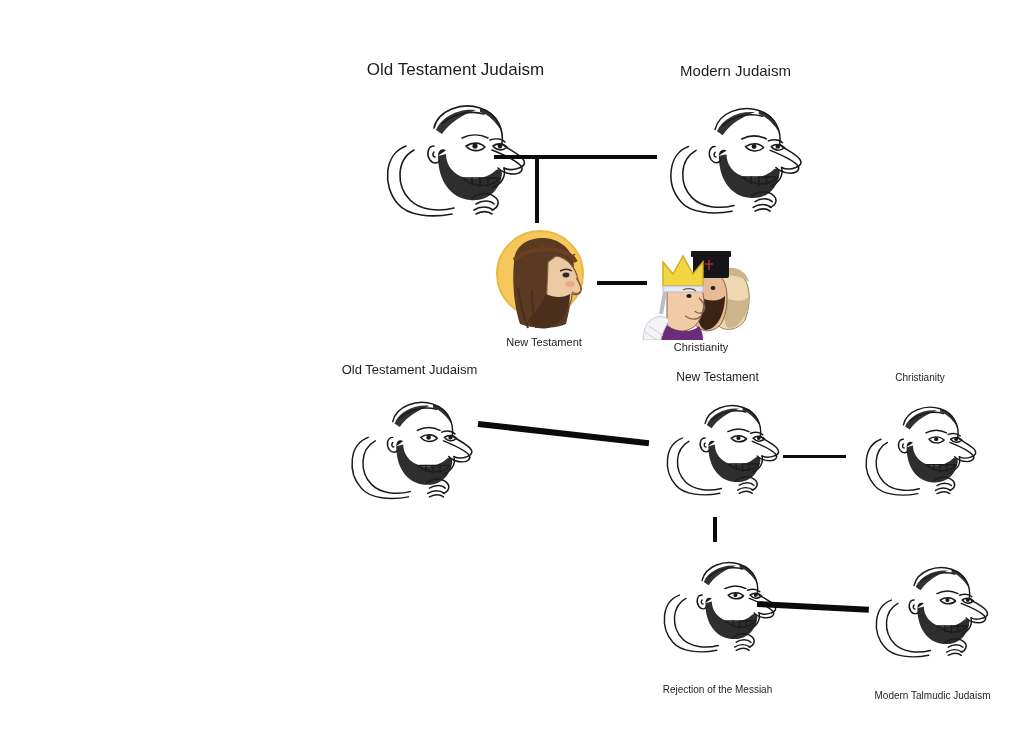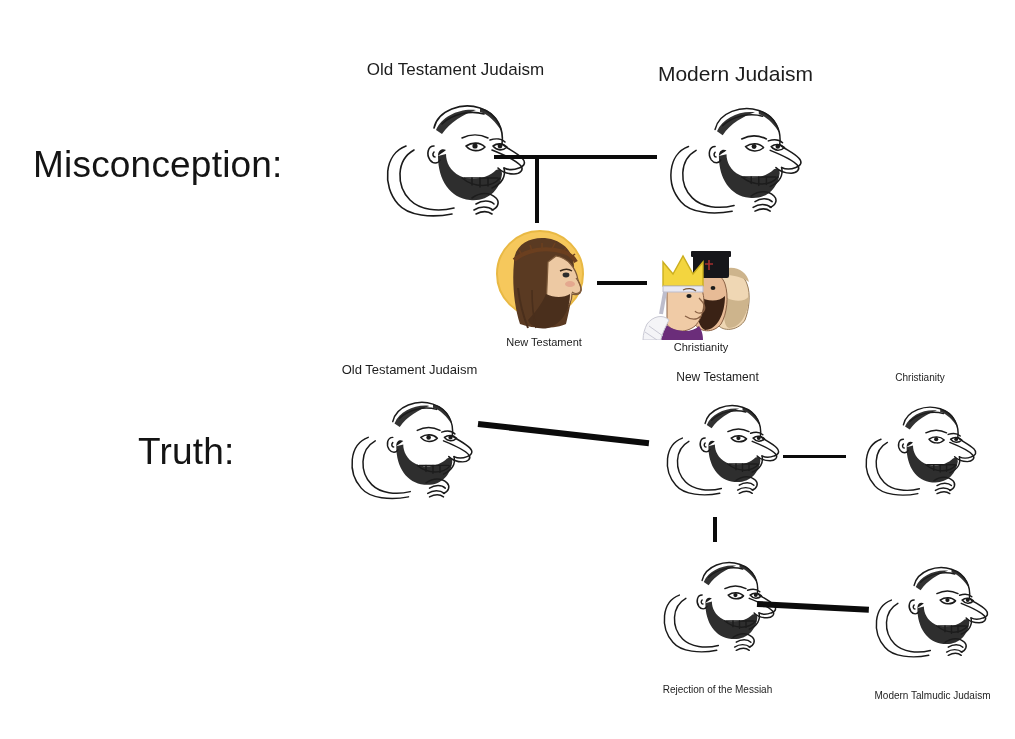--- a/index.html
+++ b/index.html
@@ -42,23 +42,21 @@
   .connector{position:absolute;background:#0b0b0b;}
   .connector.diag{transform-origin:0 50%;}
 
   svg{display:block;}
 </style>
 </head>
 <body>
 
 <div id="canvas">
 
-  <div class="section-label" id="label-misconception">Misconception:</div>
-
-  <div class="section-label" id="label-truth">Truth:</div>
+
 
   <div class="node" style="left:368px;top:60px;width:175px;height:160px;">
     <div class="cap cap-lg" style="top:0px;">Old Testament Judaism</div>
     <div class="art" style="top:34px;left:8px;">
       <svg width="160" height="126" viewBox="0 0 160 126">
         <g fill="none" stroke="#1a1a1a" stroke-width="1.6" stroke-linecap="round" stroke-linejoin="round">
 
           <path d="M30 52 C8 60 6 92 22 110 C32 122 56 124 76 120"></path>
           <path d="M38 56 C20 66 20 92 34 106 C44 116 62 118 78 114"></path>
 
@@ -98,21 +96,21 @@
 
         <g fill="#1c1c1c">
           <path d="M60 36 C66 22 84 14 100 16 C88 20 74 28 66 40 Z" opacity=".9"></path>
           <path d="M104 14 C116 16 124 26 126 38 C120 28 112 20 104 18 Z" opacity=".9"></path>
         </g>
       </svg>
     </div>
   </div>
 
   <div class="node" style="left:648px;top:62px;width:175px;height:160px;">
-    <div class="cap cap-md" style="top:0px;font-size:21px;">Modern Judaism</div>
+    <div class="cap cap-md" style="top:0px;font-size:15px;">Modern Judaism</div>
     <div class="art" style="top:34px;left:12px;">
       <svg width="152" height="122" viewBox="0 0 160 126">
         <g fill="none" stroke="#1a1a1a" stroke-width="1.6" stroke-linecap="round" stroke-linejoin="round">
           <path d="M30 52 C8 60 6 92 22 110 C32 122 56 124 76 120"></path>
           <path d="M38 56 C20 66 20 92 34 106 C44 116 62 118 78 114"></path>
           <path d="M58 34 C62 16 86 8 104 14 C122 20 128 36 126 50"></path>
           <path d="M126 50 C130 54 140 58 146 64 C150 68 149 72 143 74 C138 76 132 76 128 74"></path>
           <path d="M128 74 C130 82 126 90 116 94"></path>
           <path d="M66 30 C76 20 94 16 108 20"></path>
           <path d="M58 52 C52 52 50 60 54 66 C57 70 62 70 64 66"></path>

